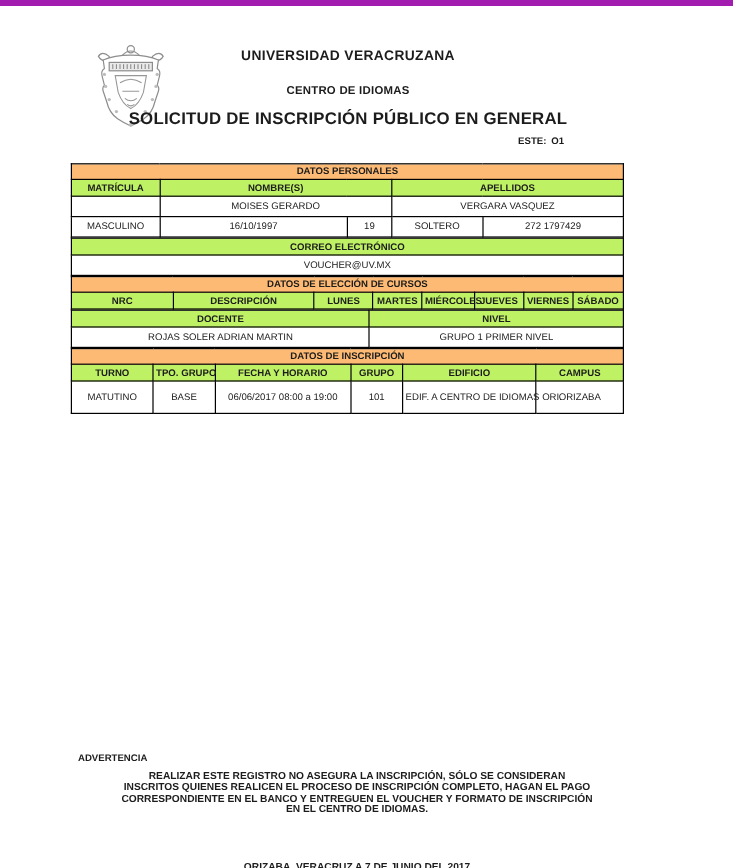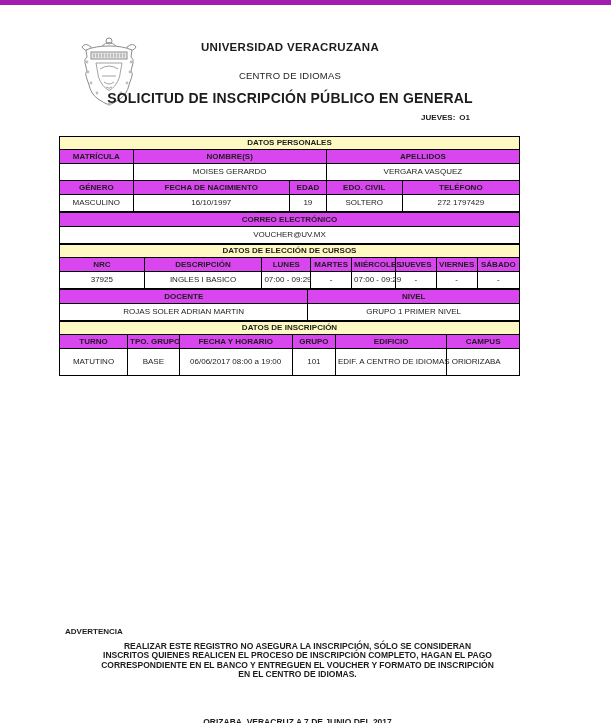--- a/index.html
+++ b/index.html
@@ -8,36 +8,36 @@
     font-family:"Liberation Sans", sans-serif; color:#1c1c1c; overflow:hidden;
     border-top:5px solid #a21caf;
   }
   .bottom-line { position:absolute; left:0; right:0; bottom:0; height:2px; background:#ccd4db; }
 
   
   .logo { position:absolute; left:78px; top:31px; width:62px; height:72px; }
   .university { position:absolute; left:60px; top:36px; width:460px; text-align:center;
                 font-size:11.5px; font-weight:bold; letter-spacing:0.3px; }
   .center-name { position:absolute; left:60px; top:65px; width:460px; text-align:center;
-                 font-size:9.5px; font-weight:normal; letter-spacing:0.2px; }
+                 font-size:9.5px; font-weight:bold; letter-spacing:0.2px; }
   .form-title { position:absolute; left:60px; top:85px; width:460px; text-align:center;
                 font-size:14px; font-weight:bold; letter-spacing:0.2px; }
   .folio { position:absolute; top:108px; left:60px; width:410px; text-align:right;
            font-size:8px; font-weight:bold; }
   .folio .v { margin-left:4px; }
 
   
   .tables { position:absolute; left:59px; top:131px; width:461px; }
   table.doc { width:100%; border-collapse:collapse; table-layout:fixed; }
   table.doc td {
     border:1.5px solid #000; text-align:center; vertical-align:middle;
     padding:1px 2px; font-size:8px; line-height:1.15; white-space:nowrap;
   }
-  tr.band td { height:10px; background:#fef9c3; font-weight:bold; }
-  tr.hdr  td { height:11px; background:#d946ef; font-weight:bold; }
+  tr.band td { height:10px; background:#fdba74; font-weight:bold; }
+  tr.hdr  td { height:11px; background:#bef264; font-weight:bold; }
   tr.val  td { height:14px; background:#ffffff;margin-top:30px; }
   tr.val-tall td { height:24px; }
   td.time { font-size:6.5px; }
   td.wrap { white-space:normal; }
 
   
   .adv-title { position:absolute; top:622px; left:65px; width:465px; 
                font-size:8px; font-weight:bold; }
   .adv-body  { position:absolute; top:637px; left:100px; width:395px; text-align:center;
                font-size:8.5px; font-weight:bold; line-height:1.1; }
@@ -92,21 +92,21 @@
           <circle cx="43" cy="57" r="1.4"></circle>
         <circle cx="31" cy="68" r="1.6"></circle>
       </g>
     </svg>
   </div>
 
   <div class="university">UNIVERSIDAD VERACRUZANA</div>
   <div class="center-name">CENTRO DE IDIOMAS</div>
   <div class="form-title">SOLICITUD DE INSCRIPCIÓN PÚBLICO EN GENERAL</div>
   <div class="folio">
-    <span>JUEVES:</span><span class="v">O1</span>
+    <span>ESTE:</span><span class="v">O1</span>
   </div>
 
   <div class="tables">
 
     <table class="doc">
       <colgroup>
           <col style="width:16%">
           <col style="width:34%">
           <col style="width:8%">
           <col style="width:16.5%">
@@ -118,27 +118,20 @@
           </tr>
       <tr class="hdr">
         <td>MATRÍCULA</td>
         <td colspan="2">NOMBRE(S)</td>
         <td colspan="2">APELLIDOS</td>
       </tr>
       <tr class="val">
         <td></td>
         <td colspan="2">MOISES GERARDO</td>
         <td colspan="2">VERGARA VASQUEZ</td>
-      </tr>
-      <tr class="hdr">
-        <td>GÉNERO</td>
-        <td>FECHA DE NACIMIENTO</td>
-        <td>EDAD</td>
-        <td>EDO. CIVIL</td>
-        <td>TELÉFONO</td>
       </tr>
       <tr class="val">
         <td>MASCULINO</td>
         <td>16/10/1997</td>
         <td>19</td>
         <td>SOLTERO</td>
         <td>272 1797429</td>
       </tr>
     </tbody>
       </table>
@@ -172,30 +165,20 @@
       <tr class="hdr">
         <td>NRC</td>
         <td>DESCRIPCIÓN</td>
         <td>LUNES</td>
         <td>MARTES</td>
         <td>MIÉRCOLES</td>
         <td>JUEVES</td>
         <td>VIERNES</td>
         <td>SÁBADO</td>
       </tr>
-      <tr class="val">
-        <td>37925</td>
-        <td>INGLES I BASICO</td>
-        <td class="time">07:00 - 09:29</td>
-        <td class="time">-</td>
-        <td class="time">07:00 - 09:29</td>
-        <td class="time">-</td>
-        <td class="time">-</td>
-        <td class="time">-</td>
-      </tr>
     </tbody>
       </table>
 
     <table class="doc">
       <colgroup>
           <col style="width:54%">
           <col style="width:46%">
         </colgroup>
       <tbody>
           <tr class="hdr">

